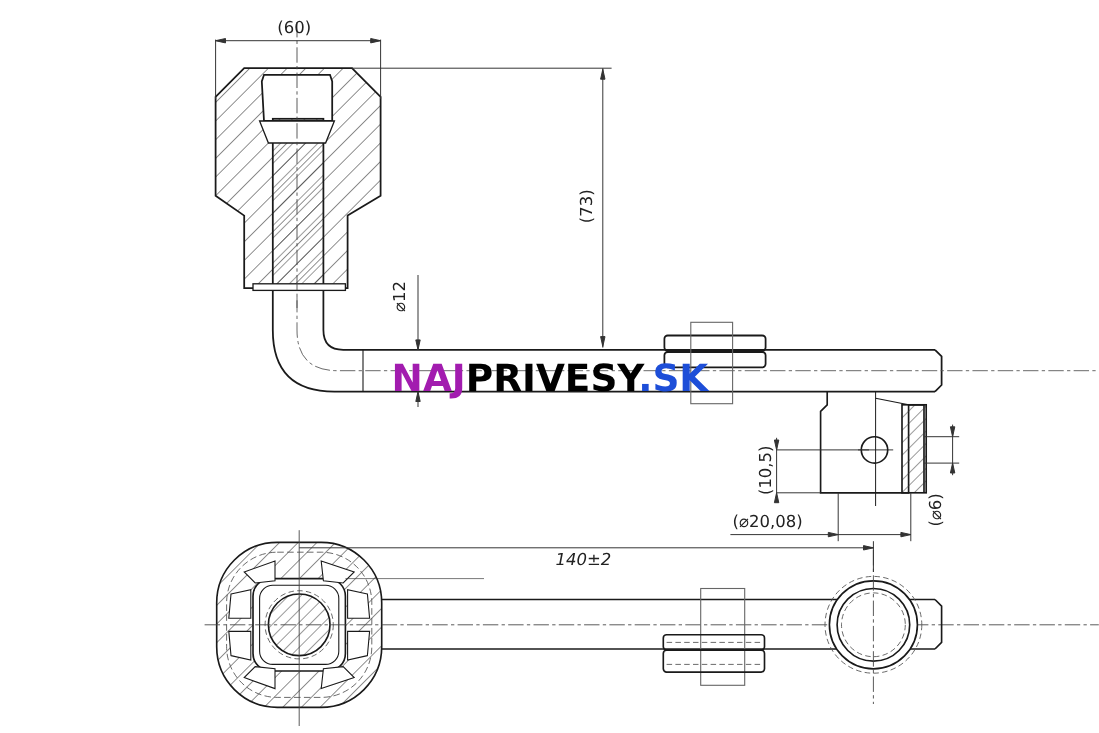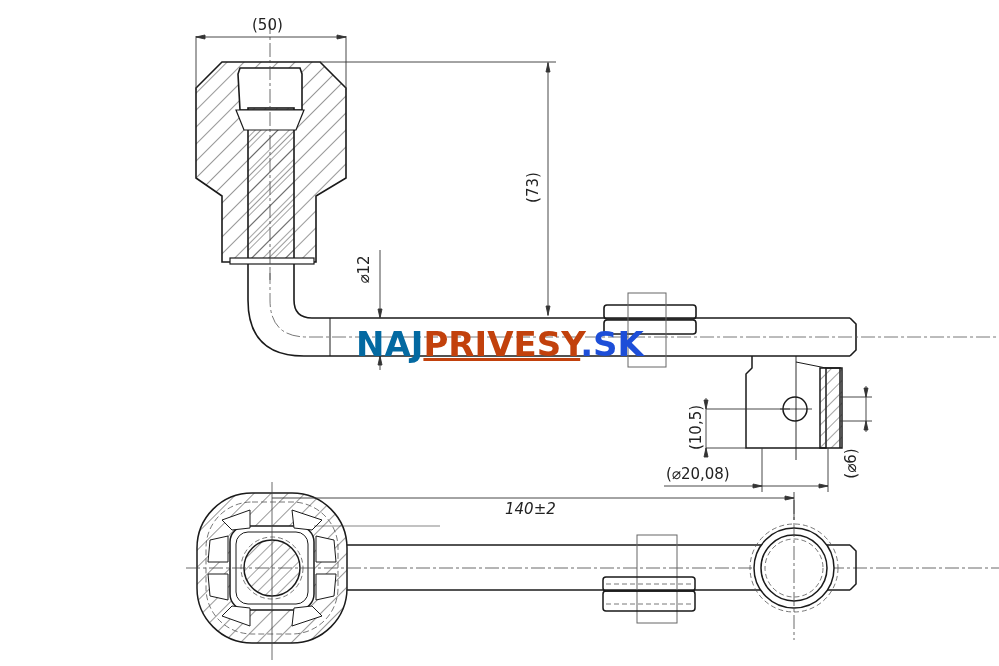--- a/index.html
+++ b/index.html
@@ -1,22 +1,22 @@
 <!DOCTYPE html>
 <html><head>
 <meta charset="utf-8">
 <style>
   html, body { margin: 0; padding: 0; background: #ffffff; }
   body { width: 999px; height: 666px; position: relative; overflow: hidden; font-family: "DejaVu Sans", sans-serif; }
   #drawing { position: absolute; left: 0; top: 0; width: 999px; height: 666px; }
   .dim-text { position: absolute; font-family: "DejaVu Sans", sans-serif; font-size: 15px; color: #222; white-space: nowrap; line-height: 1; }
   .rot { transform-origin: center center; transform: rotate(-90deg); }
   .watermark { position: absolute; left: 356px; top: 327px; font-family: "DejaVu Sans", sans-serif; font-weight: bold; font-size: 34px; letter-spacing: 0px; line-height: 1; white-space: nowrap; }
-  .wm-a { color: #0369a1; }
-  .wm-b { color: #c2410c; text-decoration: underline; }
+  .wm-a { color: #a21caf; }
+  .wm-b { color: #000000; }
   .wm-c { color: #1d4ed8; }
 </style>
 </head>
 <body>
 
 <svg id="drawing" viewBox="0 0 999 666" xmlns="http://www.w3.org/2000/svg">
   <defs>
     <pattern id="hatch" patternUnits="userSpaceOnUse" width="12" height="12" patternTransform="rotate(45)">
       <line x1="0" y1="0" x2="0" y2="12" stroke="#333" stroke-width="1"></line>
     </pattern>
@@ -147,21 +147,21 @@
   </g>
 
   <g stroke="#333" stroke-width="0.9" fill="#333">
     <line x1="272" y1="498" x2="794" y2="498"></line>
     <line x1="794" y1="492" x2="794" y2="520"></line>
     <polygon points="794,498 785,496 785,500"></polygon>
     <line x1="314" y1="526" x2="440" y2="526" stroke-width="0.6"></line>
   </g>
 </svg>
 
-<div class="dim-text" style="left:252px; top:18px;">(50)</div>
+<div class="dim-text" style="left:252px; top:18px;">(60)</div>
 <div class="dim-text rot" style="left:518px; top:180px;">(73)</div>
 <div class="dim-text rot" style="left:350px; top:262px;">⌀12</div>
 <div class="dim-text rot" style="left:674px; top:420px;">(10,5)</div>
 <div class="dim-text" style="left:666px; top:467px;">(⌀20,08)</div>
 <div class="dim-text rot" style="left:836px; top:456px;">(⌀6)</div>
 <div class="dim-text" style="left:505px; top:502px;font-style:italic;">140±2</div>
 
 <div class="watermark">
   <span class="wm-a">NAJ</span><span class="wm-b">PRIVESY</span><span class="wm-c">.SK</span>
 </div>

